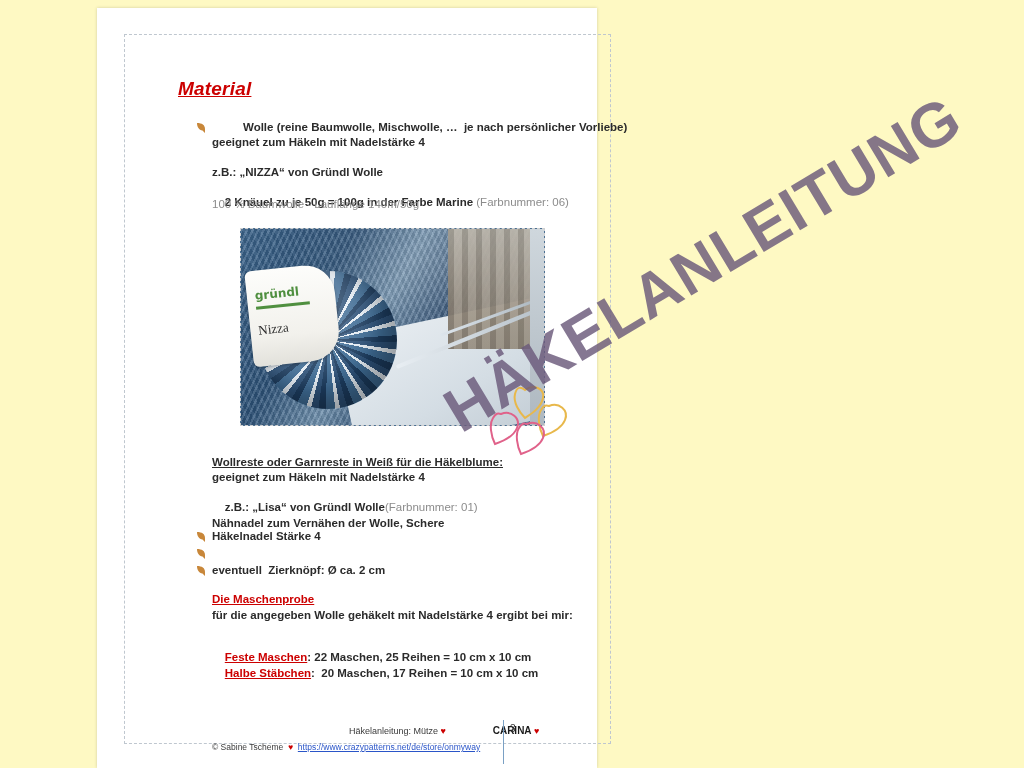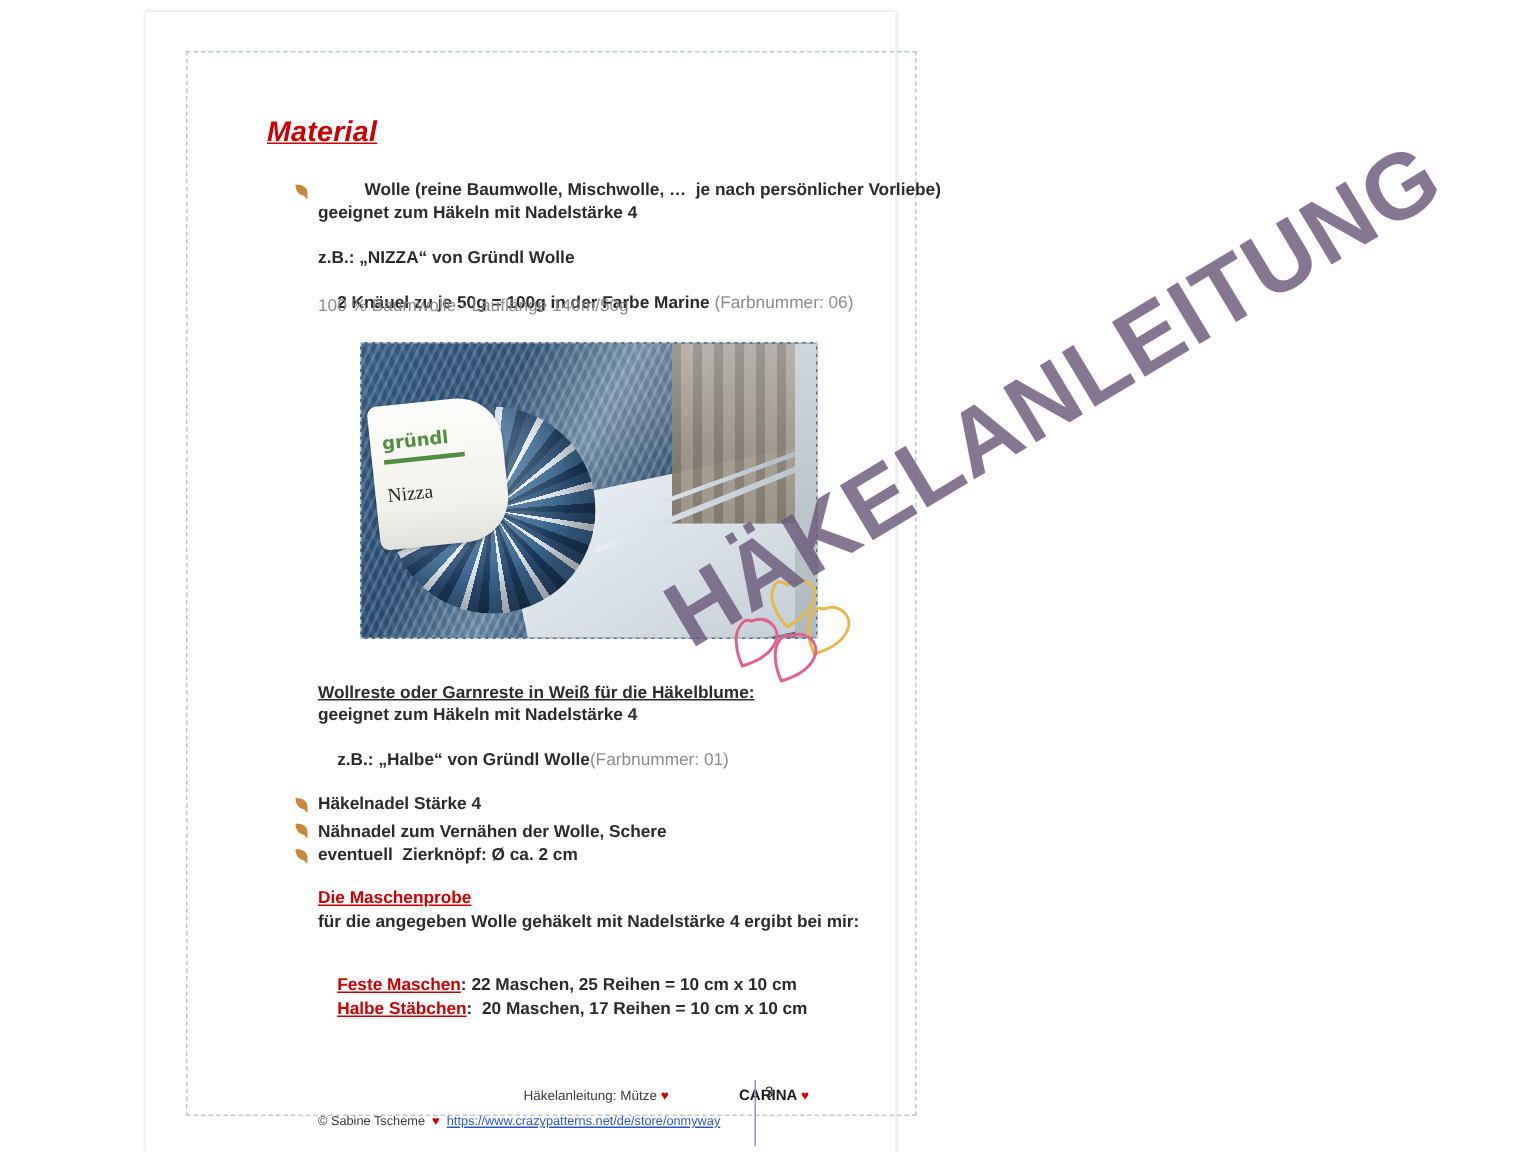--- a/index.html
+++ b/index.html
@@ -9,21 +9,21 @@
     height: 768px;
     overflow: hidden;
     background: #e8e8e8;
     font-family: "Liberation Sans", sans-serif;
   }
 
   #page-wrap {
     position: relative;
     width: 1024px;
     height: 768px;
-    background: #ffffff;
+    background: #fef9c3;
   }
 
   
   .paper {
     position: absolute;
     left: 97px;
     top: 8px;
     width: 500px;
     height: 760px;
     background: #ffffff;
@@ -346,36 +346,36 @@
       <path d="M38 6 C46 0 58 4 56 14 C54 24 44 30 38 34 C32 28 26 18 28 10 C30 2 34 3 38 6 Z" fill="none" stroke="#e8b84b" stroke-width="2"></path>
       <path d="M62 22 C72 18 82 26 78 36 C74 46 62 50 56 52 C52 44 50 32 54 26 C57 21 59 21 62 22 Z" fill="none" stroke="#e8b84b" stroke-width="2"></path>
       <path d="M14 30 C24 26 34 34 30 44 C26 54 14 58 8 60 C4 52 2 40 6 34 C9 29 11 29 14 30 Z" fill="none" stroke="#e0628a" stroke-width="2"></path>
       <path d="M40 40 C50 36 60 44 56 54 C52 64 40 68 34 70 C30 62 28 50 32 44 C35 39 37 39 40 40 Z" fill="none" stroke="#e0628a" stroke-width="2"></path>
     </svg>
   </div>
 
   <div class="txt" style="left:212px; top:455px;text-decoration:underline;">Wollreste oder Garnreste in Weiß für die Häkelblume:</div>
   <div class="txt" style="left:212px; top:470px;">geeignet zum Häkeln mit Nadelstärke 4</div>
   <div style="position:absolute; left:212px; top:485px; font-size:11.5px; line-height:15px; white-space:pre;">
-    <span class="txt" style="position:static; font-weight:bold;">z.B.: „Halbe“ von Gründl Wolle</span><span class="txt grey" style="position:static;">(Farbnummer: 01)</span>
+    <span class="txt" style="position:static; font-weight:bold;">z.B.: „Lisa“ von Gründl Wolle</span><span class="txt grey" style="position:static;">(Farbnummer: 01)</span>
   </div>
 
   <span class="bullet" style="left:196px; top:531px;">
     <svg width="11" height="12" viewBox="0 0 11 12">
         <path d="M1 1 C6 1 9 3 9 7 L9 11 L6.5 8.5 C3 8 1 5 1 1 Z" fill="#c8873a"></path>
       </svg>
   </span>
   <div class="txt" style="left:212px; top:529px;">Häkelnadel Stärke 4</div>
 
   <span class="bullet" style="left:196px; top:548px;">
     <svg width="11" height="12" viewBox="0 0 11 12">
         <path d="M1 1 C6 1 9 3 9 7 L9 11 L6.5 8.5 C3 8 1 5 1 1 Z" fill="#c8873a"></path>
       </svg>
   </span>
-  <div class="txt" style="left:212px; top:548px;">Nähnadel zum Vernähen der Wolle, Schere</div>
+  <div class="txt" style="left:212px; top:516px;">Nähnadel zum Vernähen der Wolle, Schere</div>
 
   <span class="bullet" style="left:196px; top:565px;">
     <svg width="11" height="12" viewBox="0 0 11 12">
         <path d="M1 1 C6 1 9 3 9 7 L9 11 L6.5 8.5 C3 8 1 5 1 1 Z" fill="#c8873a"></path>
       </svg>
   </span>
   <div class="txt" style="left:212px; top:563px;">eventuell  Zierknöpf: Ø ca. 2 cm</div>
 
   <div class="txt red-ul" style="left:212px; top:592px;">Die Maschenprobe</div>
   <div class="txt" style="left:212px; top:608px;">für die angegeben Wolle gehäkelt mit Nadelstärke 4 ergibt bei mir:</div>

